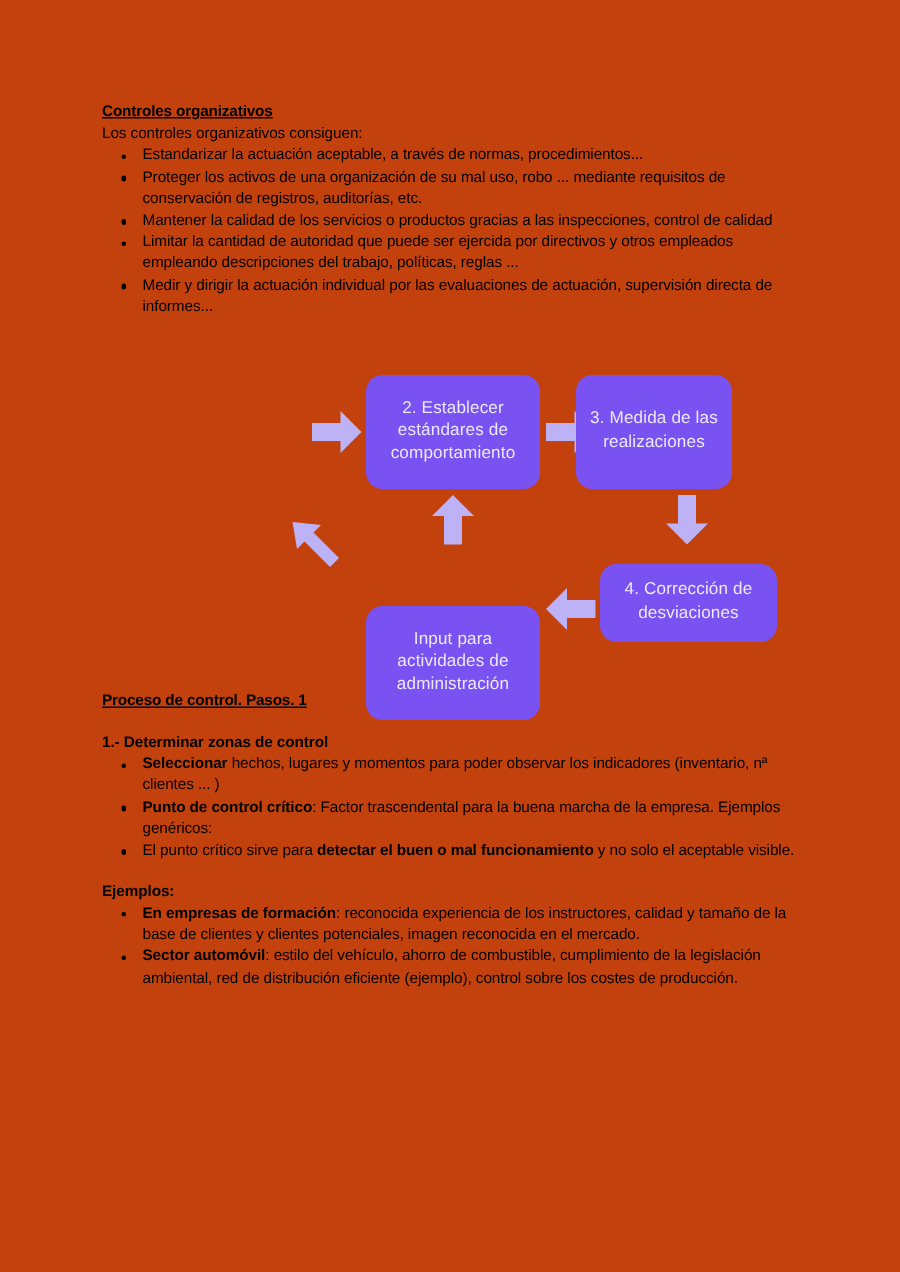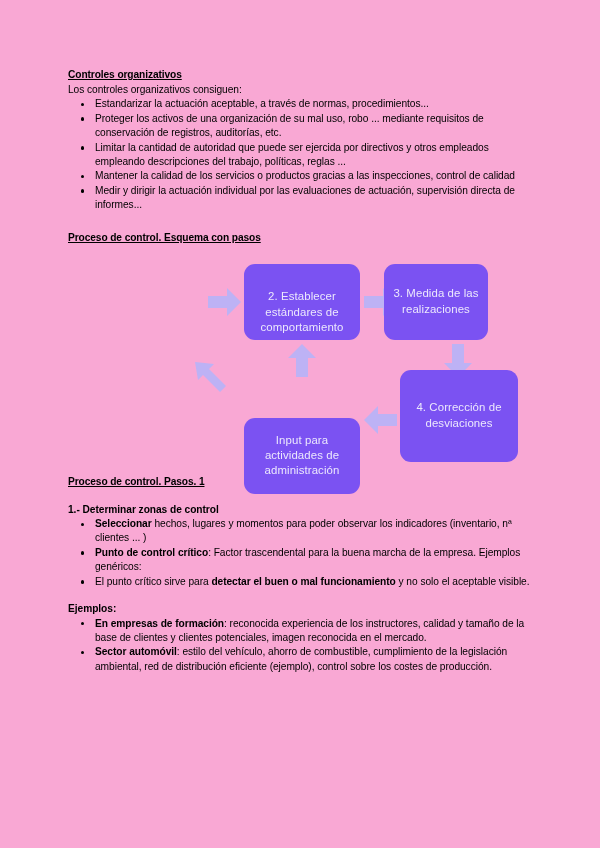--- a/index.html
+++ b/index.html
@@ -13,21 +13,21 @@
     position: relative;
     font-family: "Liberation Sans", sans-serif;
     color: #000000;
     overflow: hidden;
   }
   .page {
     position: absolute;
     left: 0; top: 0;
     width: 600px;
     height: 848px;
-    background: #f9a8d4;
+    background: #c2410c;
   }
   .content {
     position: absolute;
     left: 68px;
     top: 68px;
     width: 464px;
   }
 
   
   h2.section-title {
@@ -147,39 +147,38 @@
 
 <div class="page">
   <div class="content">
 
     <h2 class="section-title">Controles organizativos</h2>
     <p class="lead">Los controles organizativos consiguen:</p>
 
     <ul class="bullets">
       <li>Estandarizar la actuación aceptable, a través de normas, procedimientos...</li>
       <li>Proteger los activos de una organización de su mal uso, robo ... mediante requisitos de conservación de registros, auditorías, etc.</li>
+      <li>Mantener la calidad de los servicios o productos gracias a las inspecciones, control de calidad</li>
       <li>Limitar la cantidad de autoridad que puede ser ejercida por directivos y otros empleados empleando descripciones del trabajo, políticas, reglas ...</li>
-      <li>Mantener la calidad de los servicios o productos gracias a las inspecciones, control de calidad</li>
       <li>Medir y dirigir la actuación individual por las evaluaciones de actuación, supervisión directa de informes...</li>
     </ul>
 
     <div class="spacer-lg"></div>
 
-    <h2 class="section-title">Proceso de control. Esquema con pasos</h2>
 
     <div class="diagram">
 
 
       <div class="arrow" style="left:140px; top:33px; width:34px; height:30px;">
         <svg width="34" height="30" viewBox="0 0 34 30">
           <path d="M0,9 L19,9 L19,1 L33,15 L19,29 L19,21 L0,21 Z" fill="#bdb2f5"></path>
         </svg>
       </div>
 
-      <div class="node" style="left:176px; top:10px; width:116px; height:76px;align-items:flex-end;">
+      <div class="node" style="left:176px; top:10px; width:116px; height:76px;">
         <div>
           <span>2. Establecer</span>
           <span>estándares de</span>
           <span>comportamiento</span>
         </div>
       </div>
 
       <div class="arrow" style="left:296px; top:33px; width:34px; height:30px;">
         <svg width="34" height="30" viewBox="0 0 34 30">
           <path d="M0,9 L19,9 L19,1 L33,15 L19,29 L19,21 L0,21 Z" fill="#bdb2f5"></path>
@@ -192,21 +191,21 @@
           <span>realizaciones</span>
         </div>
       </div>
 
       <div class="arrow" style="left:375px; top:90px; width:30px; height:34px;">
         <svg width="30" height="34" viewBox="0 0 30 34">
           <path d="M9,0 L21,0 L21,19 L29,19 L15,33 L1,19 L9,19 Z" fill="#bdb2f5"></path>
         </svg>
       </div>
 
-      <div class="node" style="left:332px; top:116px; width:118px; height:92px;align-items:center;">
+      <div class="node" style="left:332px; top:136px; width:118px; height:52px;align-items:center;">
         <div>
           <span>4. Corrección de</span>
           <span>desviaciones</span>
         </div>
       </div>
 
       <div class="arrow" style="left:296px; top:151px; width:34px; height:30px;">
         <svg width="34" height="30" viewBox="0 0 34 30">
           <path d="M33,9 L14,9 L14,1 L0,15 L14,29 L14,21 L33,21 Z" fill="#bdb2f5"></path>
         </svg>

